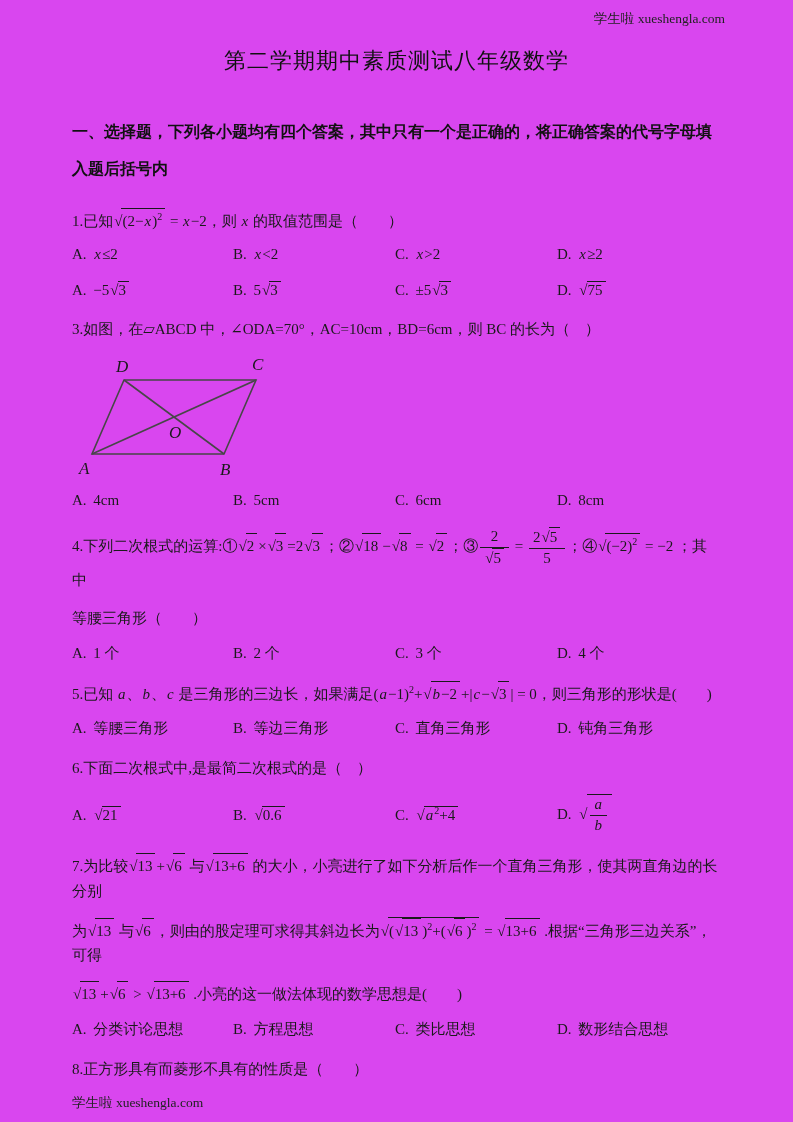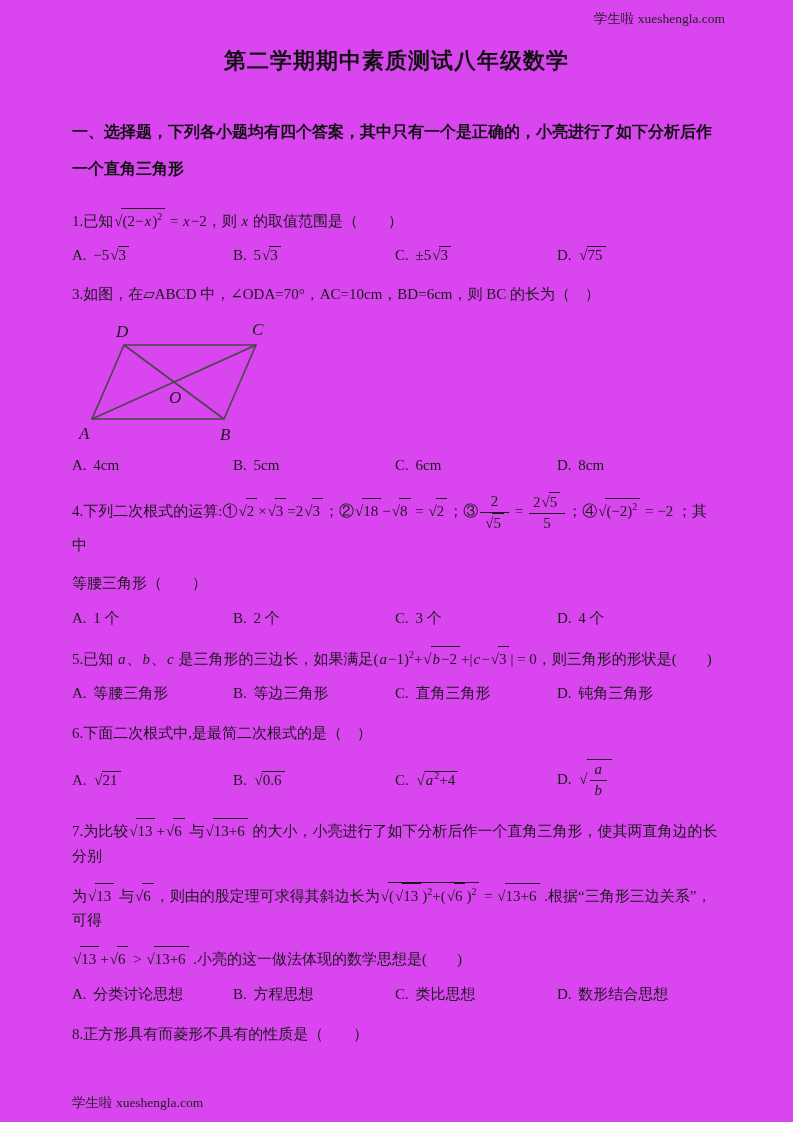--- a/index.html
+++ b/index.html
@@ -5,21 +5,21 @@
   html,body{margin:0;padding:0;background:#e8e8e8;}
   .page{
     position:relative;width:793px;height:1122px;margin:0 auto;background:#d946ef;
     font-family:"Liberation Serif","DejaVu Serif",serif;color:#1a1a1a;font-size:15px;
     overflow:hidden;
   }
   .content{padding:0 72px;}
   .wm-top{position:absolute;top:10px;right:68px;font-size:13.5px;color:#222;}
   .wm-bottom{position:absolute;bottom:10px;left:72px;font-size:13.5px;color:#222;}
   .title{
-    text-align:center;font-size:22px;font-weight:bold;margin:46px 0 0 0;
+    text-align:center;font-size:22px;font-weight:normal;margin:46px 0 0 0;
     font-family:"Liberation Sans","DejaVu Sans",sans-serif;letter-spacing:1px;color:#111;
   }
   .heading{
     font-size:16px;font-weight:bold;line-height:2.3;margin-top:38px;text-align:left;
     font-family:"Liberation Sans","DejaVu Sans",sans-serif;color:#111;
   }
   .questions{margin-top:20px;}
   .stem-line{margin:13px 0;line-height:1.65;}
   .opts{display:grid;grid-template-columns:161px 162px 162px 1fr;margin:13px 0 18px 0;align-items:center;}
   .opt{white-space:nowrap;}
@@ -36,24 +36,30 @@
   .figure text{font-style:italic;font-size:17px;fill:#1a1a1a;font-family:"Liberation Serif","DejaVu Serif",serif;}
 </style>
 </head>
 <body>
 
 <div class="page">
   <div class="wm-top">学生啦 xueshengla.com</div>
 
   <div class="content">
     <div class="title">第二学期期中素质测试八年级数学</div>
-    <div class="heading">一、选择题，下列各小题均有四个答案，其中只有一个是正确的，小亮进行了如下分析后作一个直角三角形</div>
+    <div class="heading">一、选择题，下列各小题均有四个答案，其中只有一个是正确的，将正确答案的代号字母填入题后括号内</div>
     <div class="questions" id="questions">
         <div class="question">
           <div class="stem-line">1.已知<span class="sqrt"><span class="rad">√</span><span class="vinc">(2−<span class="mi">x</span>)<sup class="msup">2</sup></span></span> = <span class="mi">x</span>−2，则 <span class="mi">x</span> 的取值范围是（　　）</div>
+          <div class="opts">
+            <span class="opt"><span class="olabel">A.</span>&nbsp;<span class="mi">x</span>≤2</span>
+            <span class="opt"><span class="olabel">B.</span>&nbsp;<span class="mi">x</span>&lt;2</span>
+            <span class="opt"><span class="olabel">C.</span>&nbsp;<span class="mi">x</span>&gt;2</span>
+            <span class="opt"><span class="olabel">D.</span>&nbsp;<span class="mi">x</span>≥2</span>
+          </div>
         </div>
         <div class="question">
           <div class="opts">
             <span class="opt"><span class="olabel">A.</span>&nbsp;−5<span class="sqrt"><span class="rad">√</span><span class="vinc">3</span></span></span>
             <span class="opt"><span class="olabel">B.</span>&nbsp;5<span class="sqrt"><span class="rad">√</span><span class="vinc">3</span></span></span>
             <span class="opt"><span class="olabel">C.</span>&nbsp;±5<span class="sqrt"><span class="rad">√</span><span class="vinc">3</span></span></span>
             <span class="opt"><span class="olabel">D.</span>&nbsp;<span class="sqrt"><span class="rad">√</span><span class="vinc">75</span></span></span>
           </div>
         </div>
         <div class="question">

